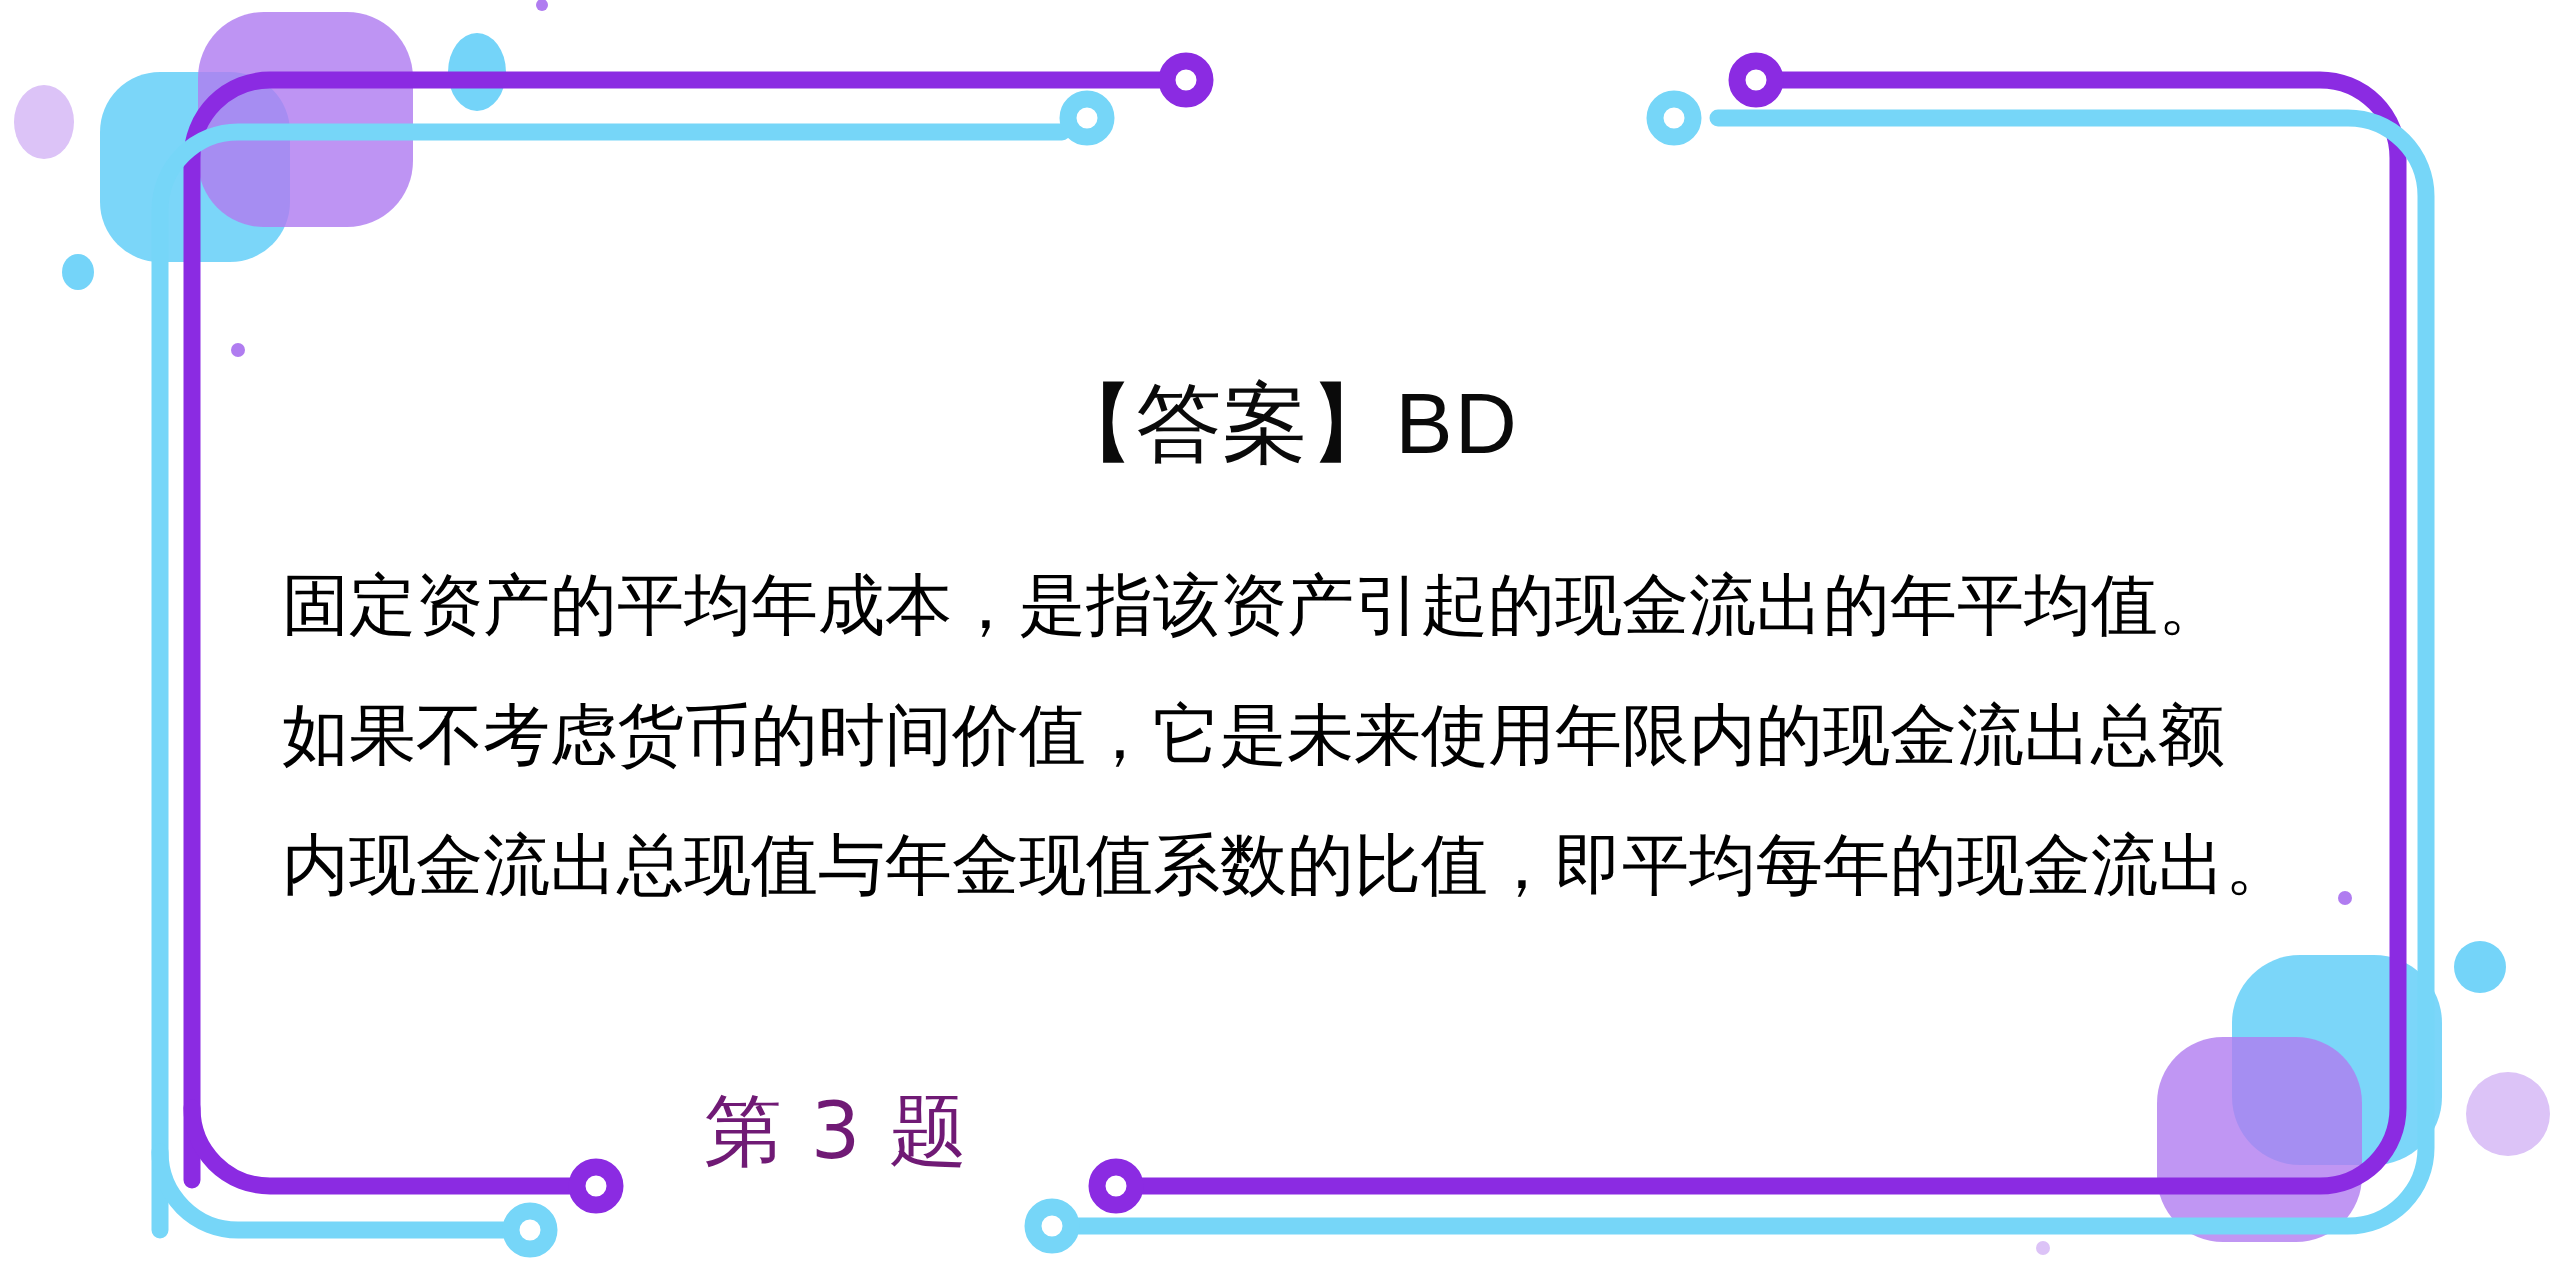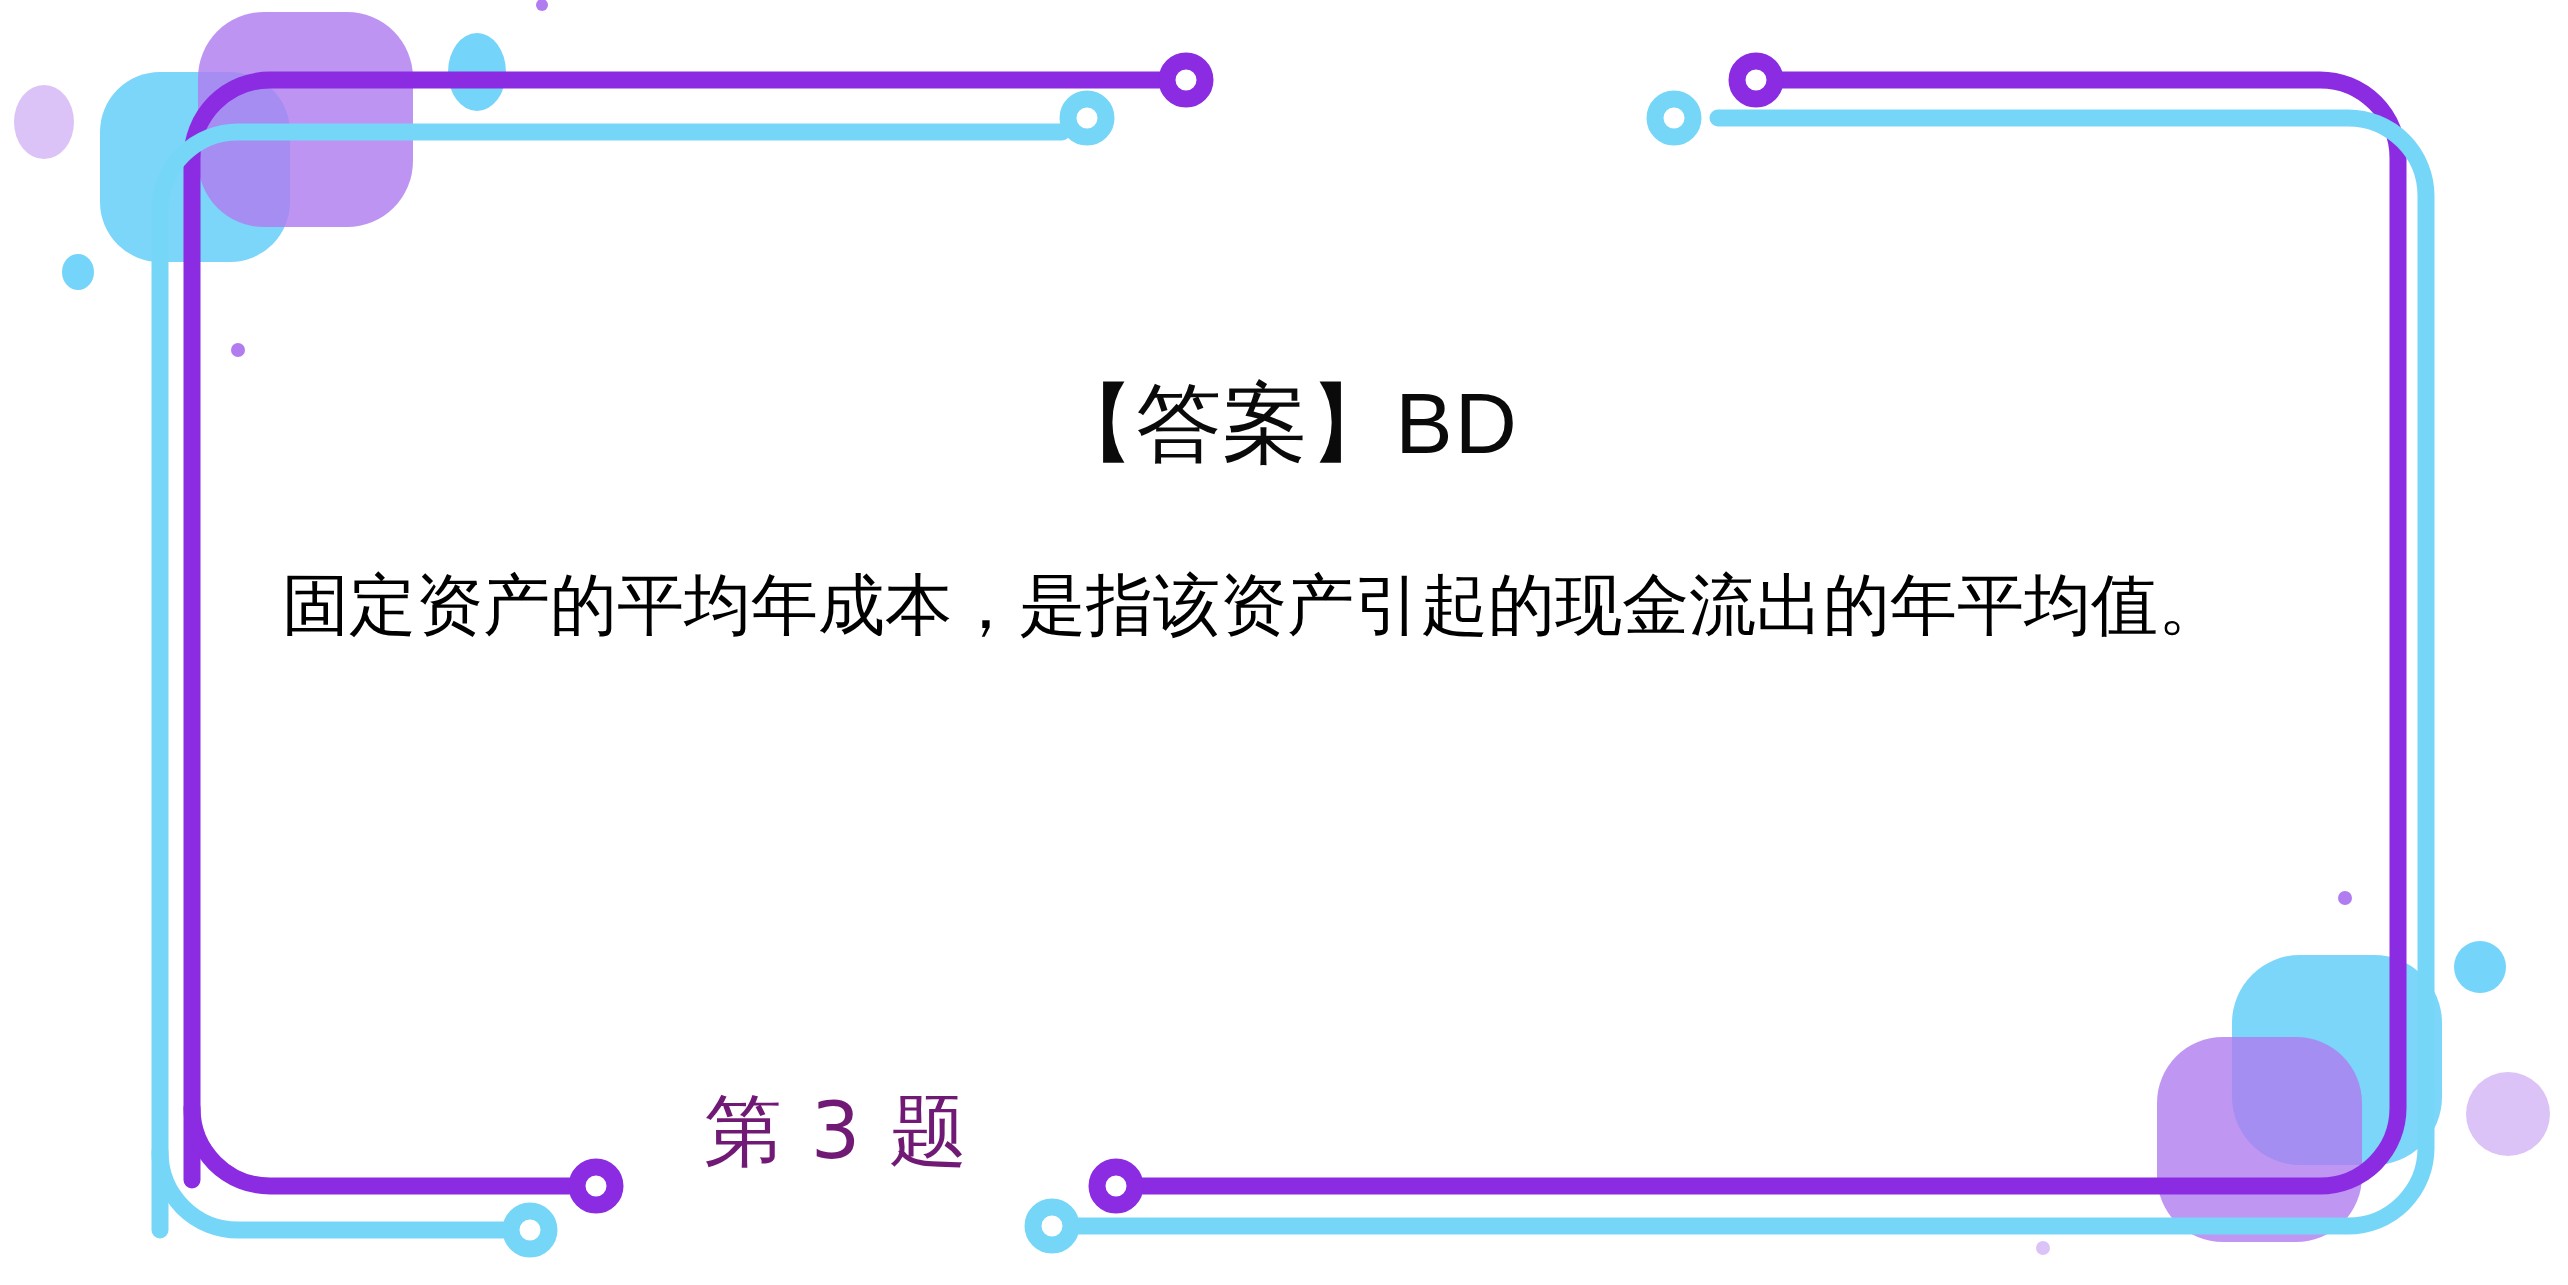--- a/index.html
+++ b/index.html
@@ -107,18 +107,20 @@
   </svg>
 
   <div id="content">
 
     <div class="title">
       <span class="ans">【答案】</span><span class="opt">BD</span>
     </div>
 
     <div class="body-text">
       <span class="ln">固定资产的平均年成本，是指该资产引起的现金流出的年平均值。</span>
+      <span class="ln">如果不考虑货币的时间价值，它是未来使用年限内的现金流出总额</span>
+      <span class="ln">内现金流出总现值与年金现值系数的比值，即平均每年的现金流出。</span>
     </div>
 
     <div class="qnum">第 3 题</div>
 
   </div>
 </div>
 
 </body></html>

